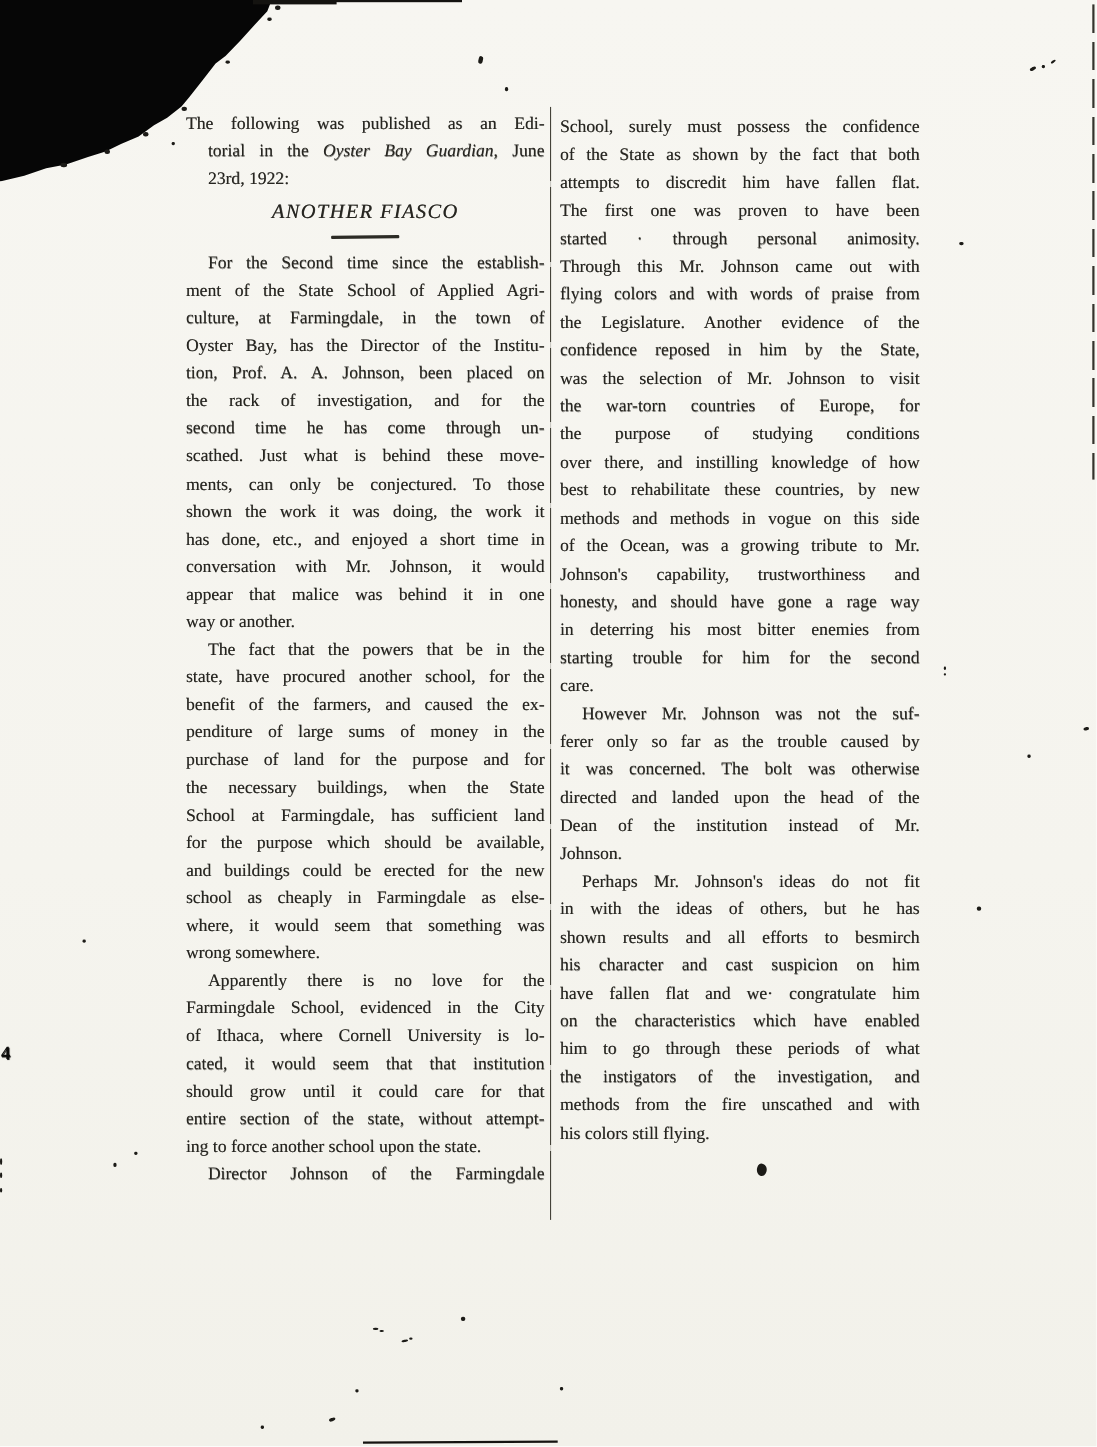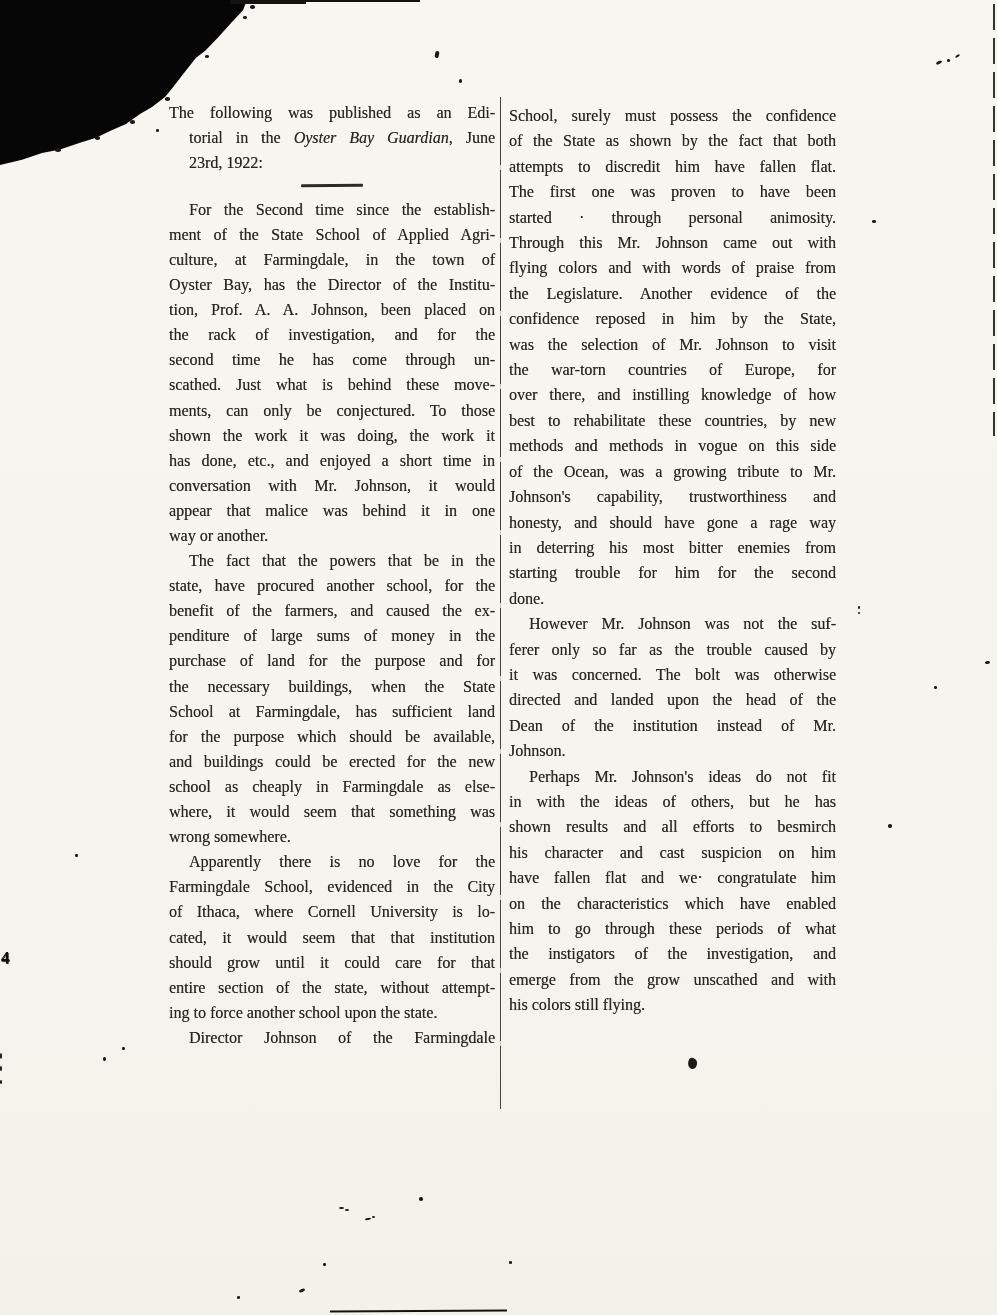--- a/index.html
+++ b/index.html
@@ -81,20 +81,21 @@
   <div class="spk" style="left:205px;top:55px;width:4px;height:3px;"></div>
   <div class="spk" style="left:165px;top:97px;width:5px;height:4px;"></div>
   <div class="spk" style="left:130px;top:120px;width:5px;height:4px;"></div>
   <div class="spk" style="left:95px;top:136px;width:5px;height:4px;"></div>
   <div class="spk" style="left:55px;top:148px;width:6px;height:4px;"></div>
 
   <div id="col-left" class="col">
       <div class="line">The following was published as an Edi-</div>
       <div class="line indent">torial in the <i>Oyster Bay Guardian</i>, June</div>
       <div class="line indent last">23rd, 1922:</div>
+      <div class="heading">ANOTHER FIASCO</div>
       <div class="heading-rule"></div>
       <div class="line indent">For the Second time since the establish-</div>
       <div class="line">ment of the State School of Applied Agri-</div>
       <div class="line">culture, at Farmingdale, in the town of</div>
       <div class="line">Oyster Bay, has the Director of the Institu-</div>
       <div class="line">tion, Prof. A. A. Johnson, been placed on</div>
       <div class="line">the rack of investigation, and for the</div>
       <div class="line">second time he has come through un-</div>
       <div class="line">scathed. Just what is behind these move-</div>
       <div class="line">ments, can only be conjectured. To those</div>
@@ -129,40 +130,41 @@
       <div class="line">of the State as shown by the fact that both</div>
       <div class="line">attempts to discredit him have fallen flat.</div>
       <div class="line">The first one was proven to have been</div>
       <div class="line">started · through personal animosity.</div>
       <div class="line">Through this Mr. Johnson came out with</div>
       <div class="line">flying colors and with words of praise from</div>
       <div class="line">the Legislature. Another evidence of the</div>
       <div class="line">confidence reposed in him by the State,</div>
       <div class="line">was the selection of Mr. Johnson to visit</div>
       <div class="line">the war-torn countries of Europe, for</div>
+      <div class="line">the purpose of studying conditions</div>
       <div class="line">over there, and instilling knowledge of how</div>
       <div class="line">best to rehabilitate these countries, by new</div>
       <div class="line">methods and methods in vogue on this side</div>
       <div class="line">of the Ocean, was a growing tribute to Mr.</div>
       <div class="line">Johnson's capability, trustworthiness and</div>
       <div class="line">honesty, and should have gone a rage way</div>
       <div class="line">in deterring his most bitter enemies from</div>
       <div class="line">starting trouble for him for the second</div>
-      <div class="line last">done.</div>
+      <div class="line last">care.</div>
       <div class="line indent">However Mr. Johnson was not the suf-</div>
       <div class="line">ferer only so far as the trouble caused by</div>
       <div class="line">it was concerned. The bolt was otherwise</div>
       <div class="line">directed and landed upon the head of the</div>
       <div class="line">Dean of the institution instead of Mr.</div>
       <div class="line last">Johnson.</div>
       <div class="line indent">Perhaps Mr. Johnson's ideas do not fit</div>
       <div class="line">in with the ideas of others, but he has</div>
       <div class="line">shown results and all efforts to besmirch</div>
       <div class="line">his character and cast suspicion on him</div>
       <div class="line">have fallen flat and we· congratulate him</div>
       <div class="line">on the characteristics which have enabled</div>
       <div class="line">him to go through these periods of what</div>
       <div class="line">the instigators of the investigation, and</div>
-      <div class="line">emerge from the grow unscathed and with</div>
+      <div class="line">methods from the fire unscathed and with</div>
       <div class="line last">his colors still flying.</div>
     </div>
 
 </div>
 
 </body></html>

